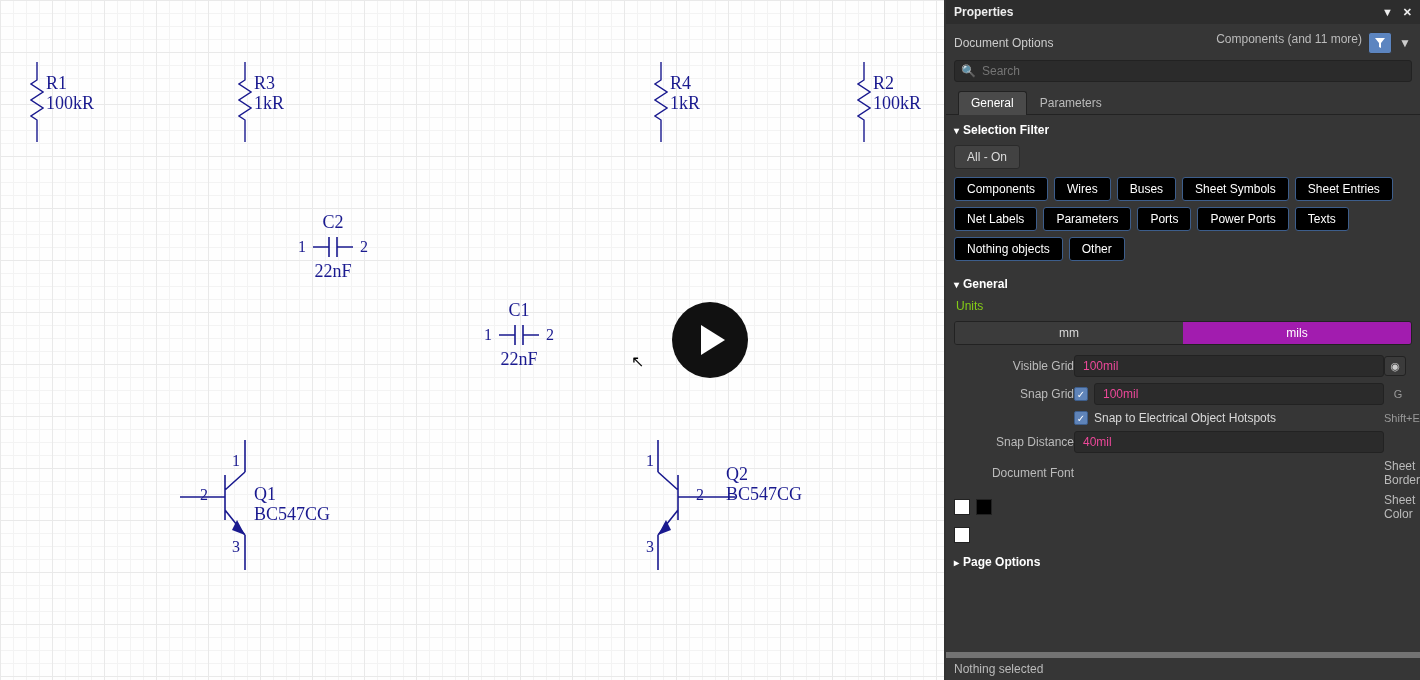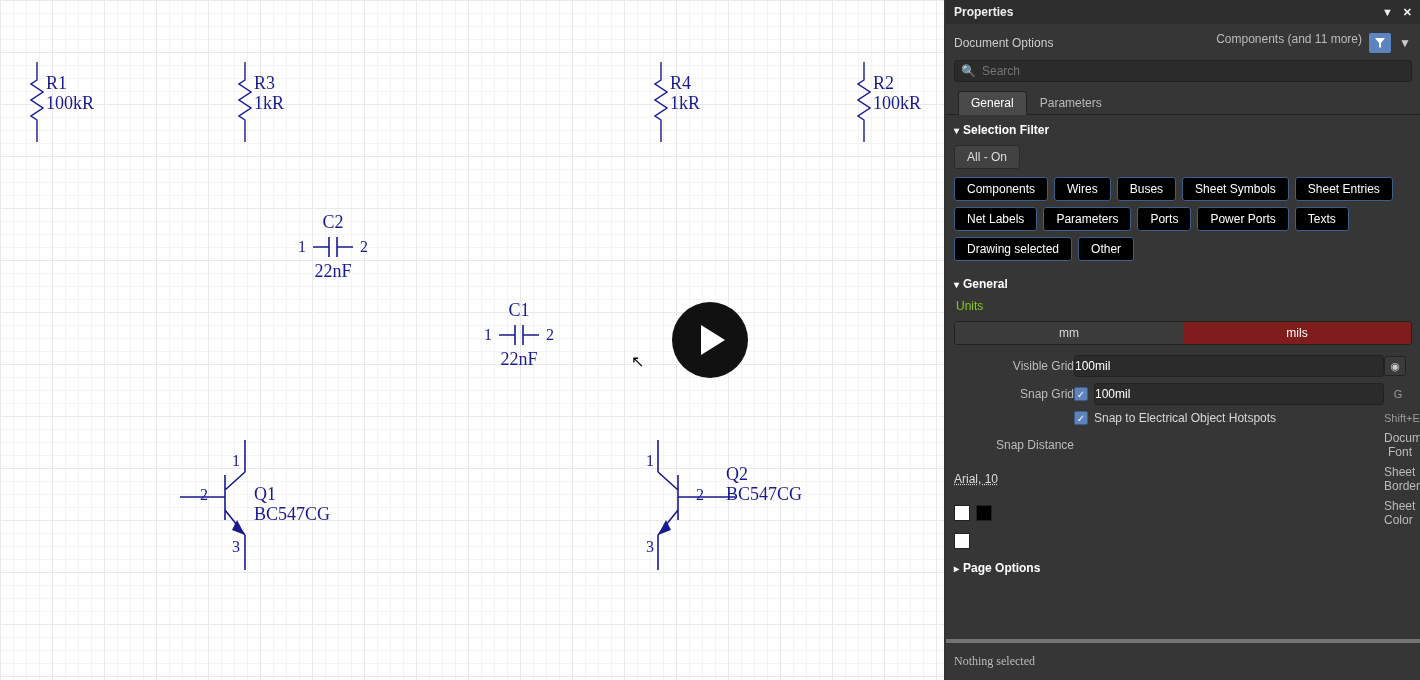--- a/index.html
+++ b/index.html
@@ -129,43 +129,43 @@
   .pill {
     background: #424242; color: #ddd;
     padding: 4px 12px; border-radius: 3px; border: 1px solid #2a2a2a;
     cursor: pointer;
     font-size: 12px;
   }
   .pill.sel { background: #000000; color: #fff; border-color: #3d5e8c; }
 
   .unitrow { display: flex; margin: 6px 0 10px 0; border-radius: 3px; overflow: hidden; border:1px solid #222;}
   .unitbtn { flex: 1; text-align: center; padding: 4px 0; background: #3b3b3b; cursor: pointer; }
-  .unitbtn.sel { background: #7f1d1d; color: #fff; }
+  .unitbtn.sel { background: #a21caf; color: #fff; }
 
   .propgrid { display: grid; grid-template-columns: 120px 1fr 28px; gap: 6px 0; align-items: center; }
   .propgrid .plabel { text-align: right; color: #bbb; }
   .pinput {
     background: #2b2b2b; border: 1px solid #222; border-radius: 3px;
-    padding: 3px 0; color: #ffffff; font-size: 12px; width: 100%;
+    padding: 3px 8px; color: #ec4899; font-size: 12px; width: 100%;
   }
   .iconbtn {
     width: 22px; height: 20px; background: #3b3b3b; border:1px solid #222; border-radius:3px;
     display:flex; align-items:center; justify-content:center; color:#ccc; font-size:11px;
   }
   .chkrow { display: flex; align-items: center; gap: 6px; }
   .chk {
     width: 14px; height: 14px; background: #5f84b9; border:1px solid #3d5e8c;
     display:flex; align-items:center; justify-content:center; color:#fff; font-size:10px;
     border-radius:2px;
   }
   .swatch { width:16px; height:16px; border:1px solid #222; }
   .swatch.white{ background:#fff;} .swatch.black{background:#000;}
   .fontlink { text-decoration: underline dotted; color:#ddd; }
 
-  .status { padding: 11px 8px; color: #bbb; border-top: 4px solid #737373; margin-top:auto;font-family:Liberation Serif, serif;}
+  .status { padding: 4px 8px; color: #bbb; border-top: 6px solid #737373; margin-top:auto;}
   .subtle { color:#999; font-size:11px; }
 </style>
 </head>
 <body>
 
 <div class="canvas">
 
   <div class="comp resistor" style="left:30px;top:92px">
     <svg width="14" height="80">
         <path d="M7 0 V18 L1 22 L13 30 L1 38 L13 46 L1 54 L7 58 V80" fill="none" stroke="#1a1a8f" stroke-width="1.4"></path>
@@ -284,21 +284,21 @@
         <div class="pill sel">Components</div>
         <div class="pill sel">Wires</div>
         <div class="pill sel">Buses</div>
         <div class="pill sel">Sheet Symbols</div>
         <div class="pill sel">Sheet Entries</div>
         <div class="pill sel">Net Labels</div>
         <div class="pill sel">Parameters</div>
         <div class="pill sel">Ports</div>
         <div class="pill sel">Power Ports</div>
         <div class="pill sel">Texts</div>
-        <div class="pill sel">Drawing selected</div>
+        <div class="pill sel">Nothing objects</div>
         <div class="pill sel">Other</div>
       </div>
   </div>
 
   <div class="sect">
     <div class="sect-title open">General</div>
     <div style="padding:4px 0 2px 2px;color:#84cc16">Units</div>
     <div class="unitrow">
       <div class="unitbtn">mm</div>
       <div class="unitbtn sel">mils</div>
@@ -319,24 +319,24 @@
       <div class="subtle" style="text-align:center">G</div>
 
       <div></div>
       <div class="chkrow">
         <div class="chk">✓</div>
         <span>Snap to Electrical Object Hotspots</span>
       </div>
       <div class="subtle" style="text-align:right;white-space:nowrap">Shift+E</div>
 
       <div class="plabel">Snap Distance</div>
+      <input class="pinput" value="40mil" style="">
       <div></div>
 
       <div class="plabel">Document Font</div>
-      <div><span class="fontlink">Arial, 10</span></div>
       <div></div>
 
       <div class="plabel">Sheet Border</div>
       <div class="chkrow">
         <div class="swatch white"></div>
         <div class="swatch black"></div>
       </div>
       <div></div>
 
       <div class="plabel">Sheet Color</div>

